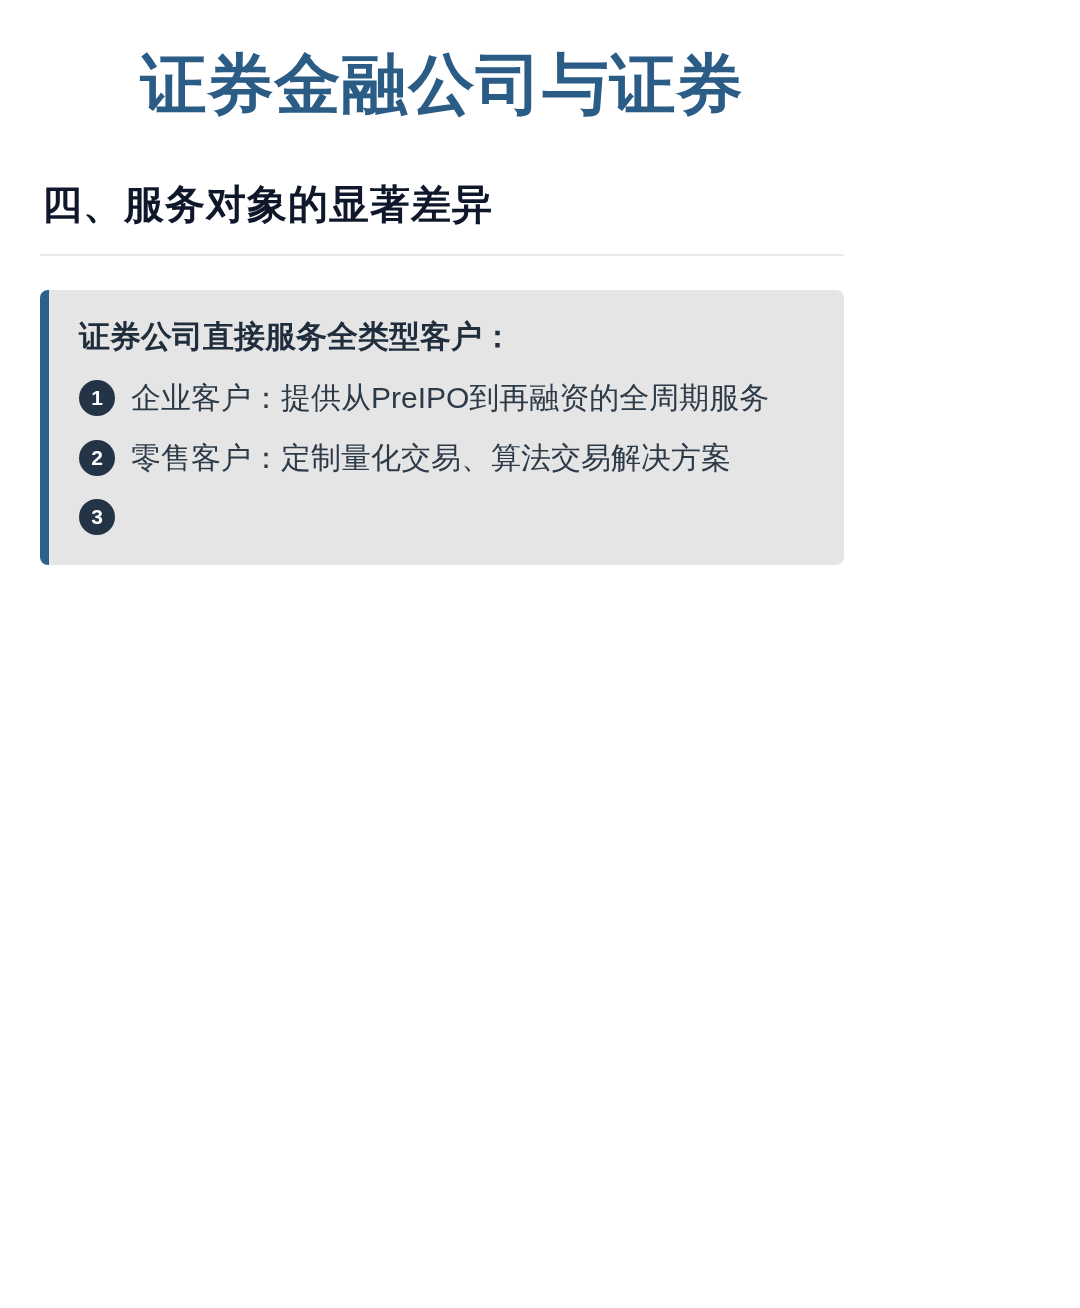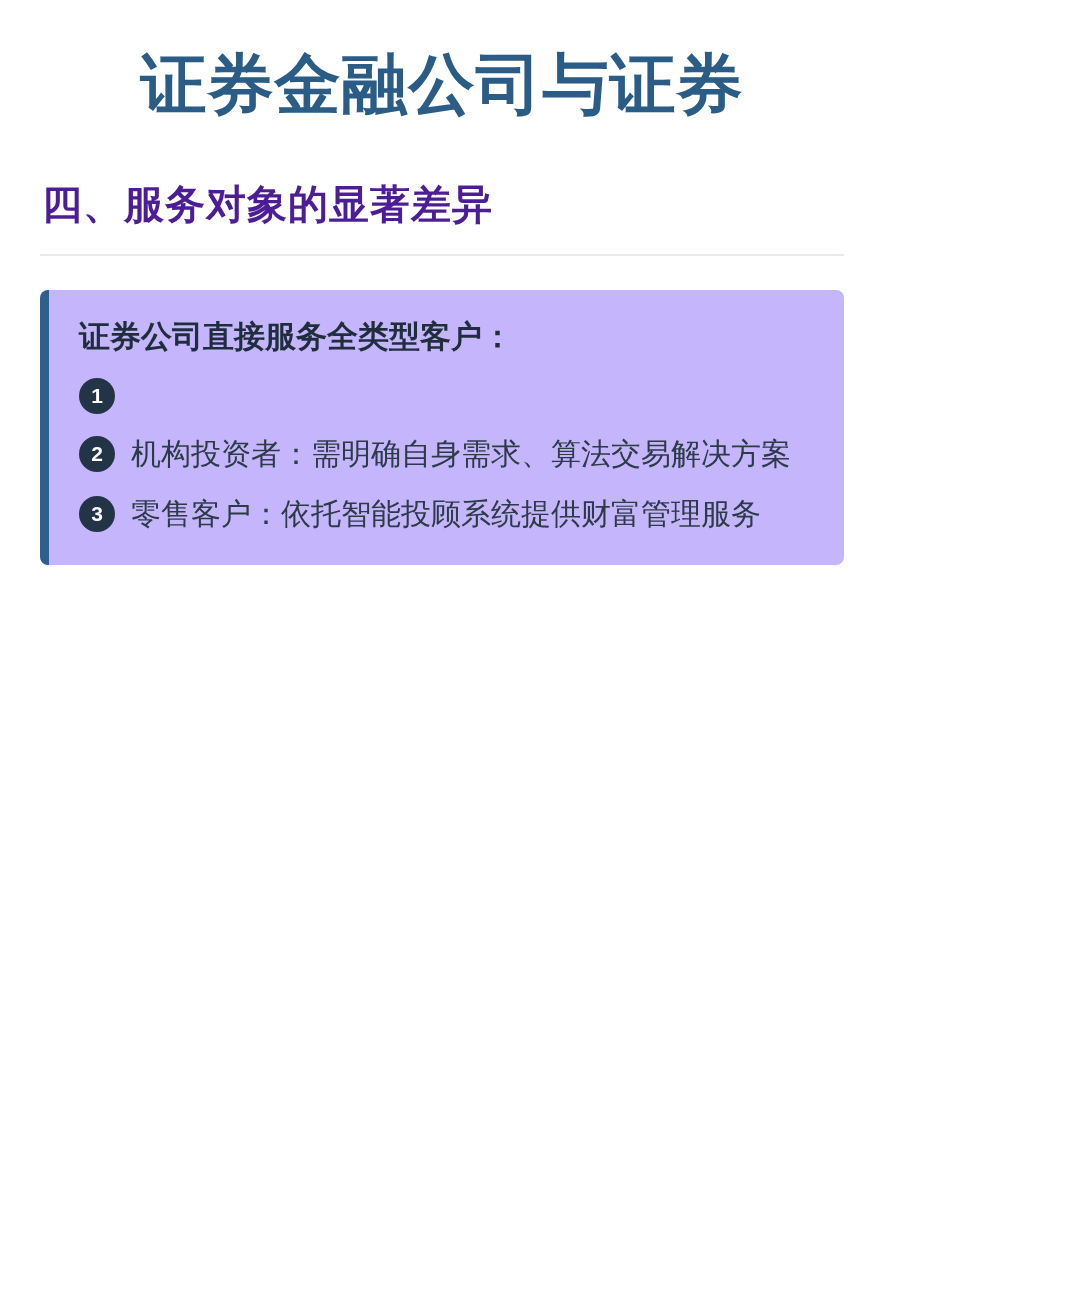--- a/index.html
+++ b/index.html
@@ -28,42 +28,42 @@
     font-weight: bold;
     line-height: 1.22;
     letter-spacing: 1px;
     margin: 14px 0 0 0;
     padding: 0 10px;
   }
   .main-title .line {
     display: block;
   }
   .section-heading {
-    color: #4c1d95;
+    color: #0f172a;
     font-size: 40px;
     font-weight: bold;
     margin: 52px 0 0 2px;
     letter-spacing: 1px;
   }
   .divider {
     height: 2px;
     background: #e6eaee;
     margin: 22px 0 0 0;
   }
   p.body-text {
     font-size: 31px;
     line-height: 1.62;
     color: #2d3a48;
     margin: 26px 0 0 0;
     text-align: justify;
     letter-spacing: 0.2px;
   }
   .callout {
     margin: 34px 0 0 0;
-    background: #c4b5fd;
+    background: #e5e5e5;
     border-left: 9px solid #2f5f8c;
     border-radius: 8px;
     padding: 26px 30px 30px 30px;
     box-sizing: border-box;
   }
   .callout-title {
     font-size: 31px;
     font-weight: bold;
     color: #1f2d3c;
     margin: 0 0 10px 0;
@@ -113,28 +113,28 @@
   <h2 class="section-heading">四、服务对象的显著差异</h2>
 
   <div class="divider"></div>
 
 
   <div class="callout">
     <div class="callout-title">证券公司直接服务全类型客户：</div>
     <ul class="callout-list">
       <li>
         <span class="num-badge">1</span>
+        <span class="item-text">企业客户：提供从PreIPO到再融资的全周期服务</span>
       </li>
       <li>
         <span class="num-badge">2</span>
-        <span class="item-text">机构投资者：需明确自身需求、算法交易解决方案</span>
+        <span class="item-text">零售客户：定制量化交易、算法交易解决方案</span>
       </li>
       <li>
         <span class="num-badge">3</span>
-        <span class="item-text">零售客户：依托智能投顾系统提供财富管理服务</span>
       </li>
     </ul>
   </div>
 
 
 
   <div class="footer-spacer"></div>
 </div>
 
 </body></html>

